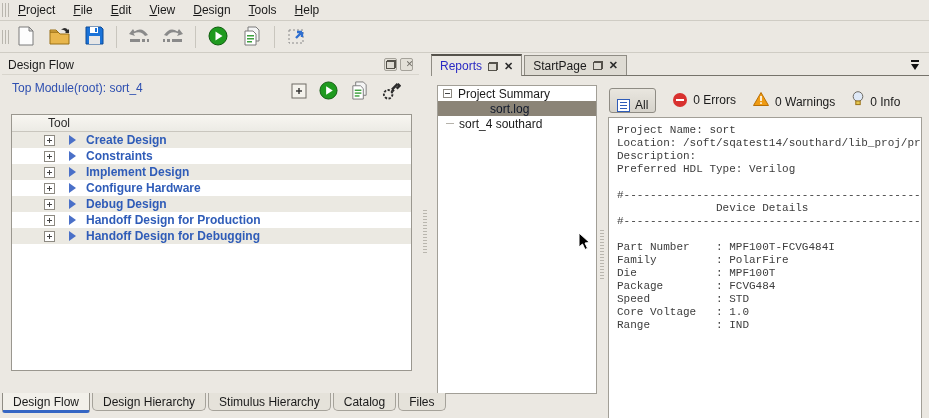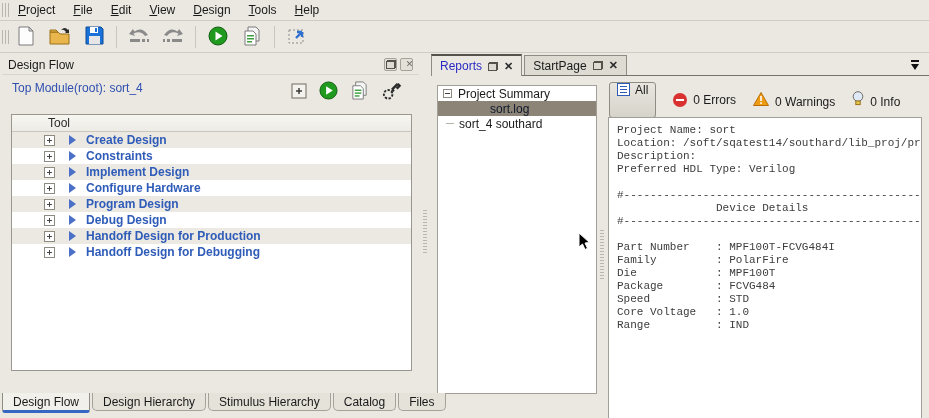--- a/index.html
+++ b/index.html
@@ -68,21 +68,21 @@
   .sel-row { background:#8b8477; color:#ffffff; }
   .sel-row .ps-child-label { margin-left:52px; color:#0f172a; }
   .dash-conn { width:8px; height:1px; background:#b5b2aa; margin-left:8px; flex:none; }
   .ps-sib-label { margin-left:5px; }
 
   .vsplit2 { position:absolute; left:167px; top:30px; width:8px; height:309px; }
   .vsplit2 .gripdots { position:absolute; left:2px; top:145px; width:4px; height:50px; background-image:repeating-linear-gradient(#b9b6ae 0 1px,transparent 1px 3px); }
 
   .rp-report { position:absolute; left:175px; top:30px; width:318px; height:313px; }
   .report-toolbar { position:absolute; left:0; top:0; width:100%; height:30px; display:flex; align-items:center; }
-  .allbtn { display:flex; align-items:flex-start; gap:5px; height:36px; padding:0 7px; margin-left:3px; border:1px solid #8f8c84; border-radius:3px; background:linear-gradient(#e9e6df,#d6d3cb); }
+  .allbtn { display:flex; align-items:flex-end; gap:5px; height:25px; padding:0 7px; margin-left:3px; border:1px solid #8f8c84; border-radius:3px; background:linear-gradient(#e9e6df,#d6d3cb); }
   .all-ico { width:13px; height:13px; border:1px solid #2f5cb8; background:#fff; position:relative; }
   .all-ico::before { content:""; position:absolute; left:2px; top:2px; width:7px; height:7px;
       background-image:repeating-linear-gradient(#2f5cb8 0 1px,transparent 1px 3px); }
   .stat-group { display:flex; align-items:flex-end; gap:6px; margin-left:17px; }
   .err-ico { width:14px; height:14px; border-radius:50%; background:#d8312f; position:relative; flex:none; }
   .err-ico::before { content:""; position:absolute; left:3px; top:6px; width:8px; height:2px; background:#fff; }
   .bulb-ico { flex:none; }
 
   .report-textbox { position:absolute; left:2px; top:32px; width:314px; height:360px; background:#fff; border:1px solid #a29f97; overflow:hidden; }
   .report-pre { font-family:"Liberation Mono","DejaVu Sans Mono",monospace; font-size:11px; line-height:13px; color:#3c3c3c; white-space:pre; padding:6px 0 0 8px; }
@@ -267,25 +267,20 @@
         <span class="df-label">Implement Design</span>
       </div>
       <div class="df-row">
         <span class="plusbox"></span>
         <span class="blue-tri"></span>
         <span class="df-label">Configure Hardware</span>
       </div>
       <div class="df-row">
         <span class="plusbox"></span>
         <span class="blue-tri"></span>
-        <span class="df-label">Program Design</span>
-      </div>
-      <div class="df-row">
-        <span class="plusbox"></span>
-        <span class="blue-tri"></span>
         <span class="df-label">Debug Design</span>
       </div>
       <div class="df-row">
         <span class="plusbox"></span>
         <span class="blue-tri"></span>
         <span class="df-label">Handoff Design for Production</span>
       </div>
       <div class="df-row">
         <span class="plusbox"></span>
         <span class="blue-tri"></span>

